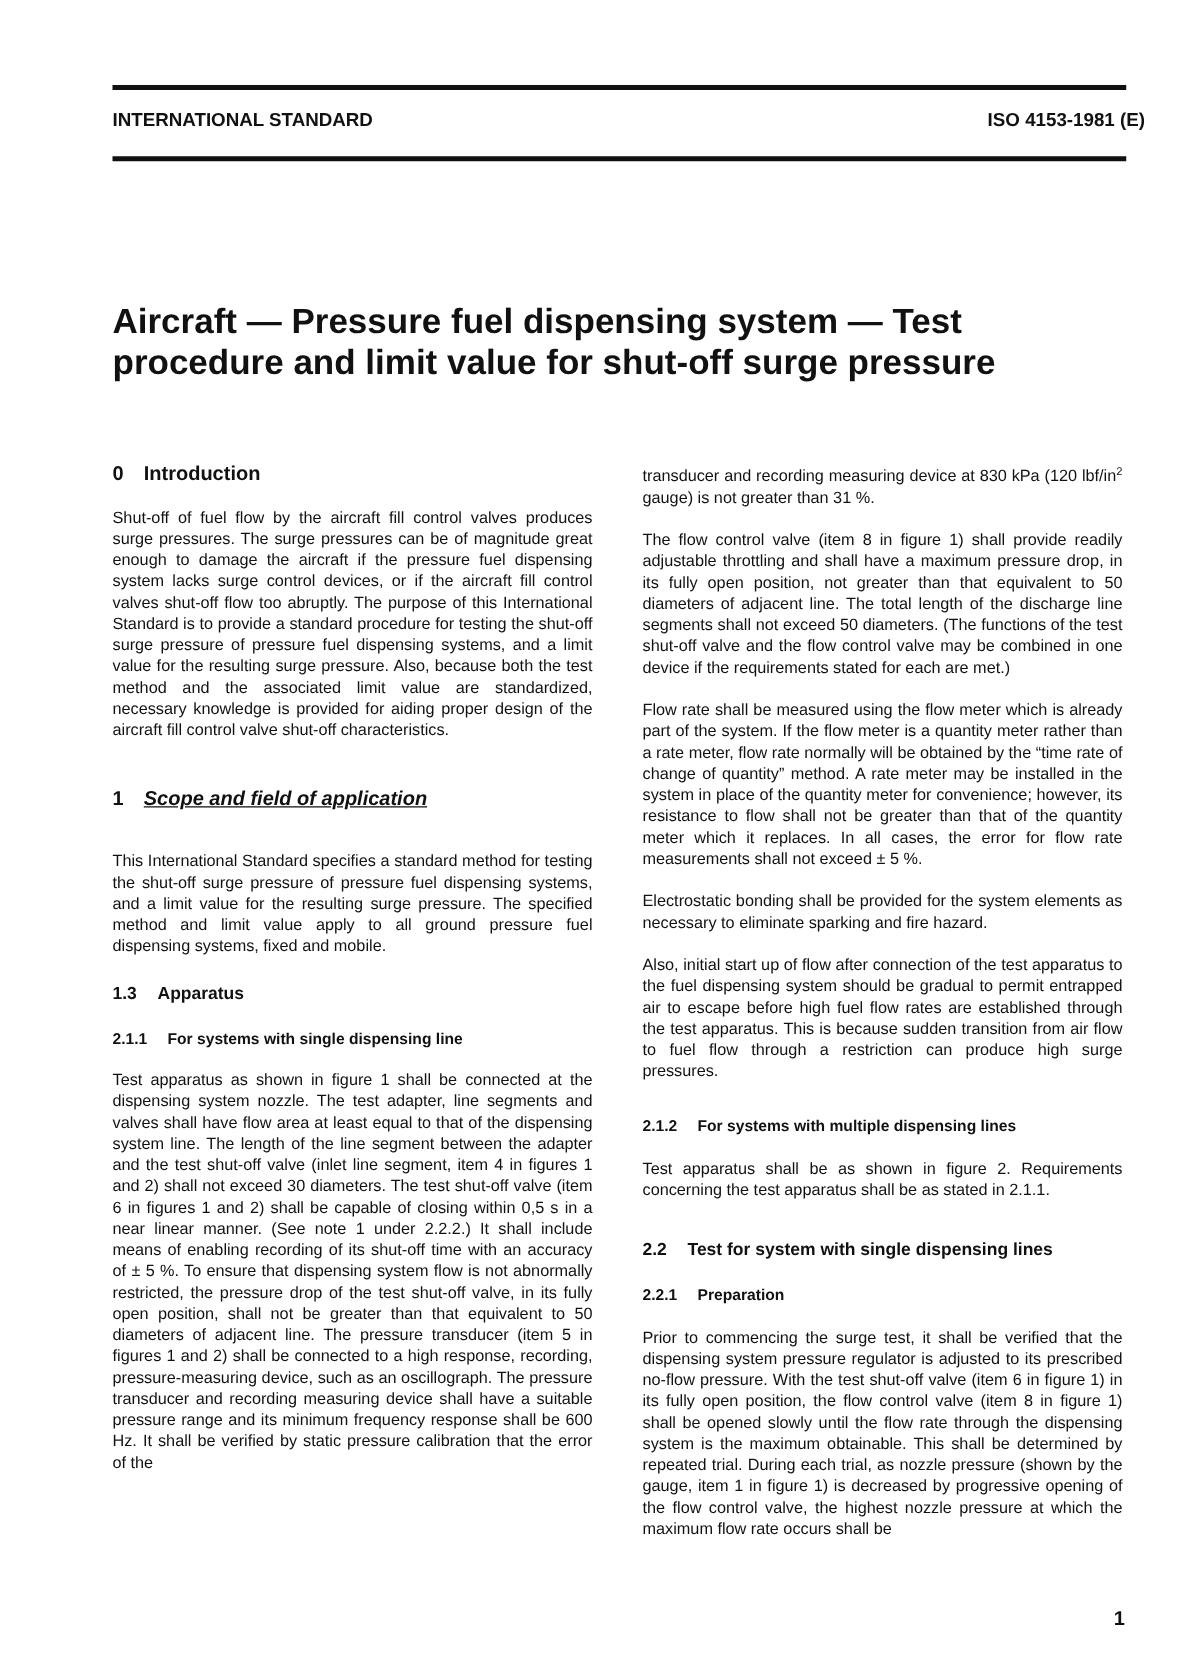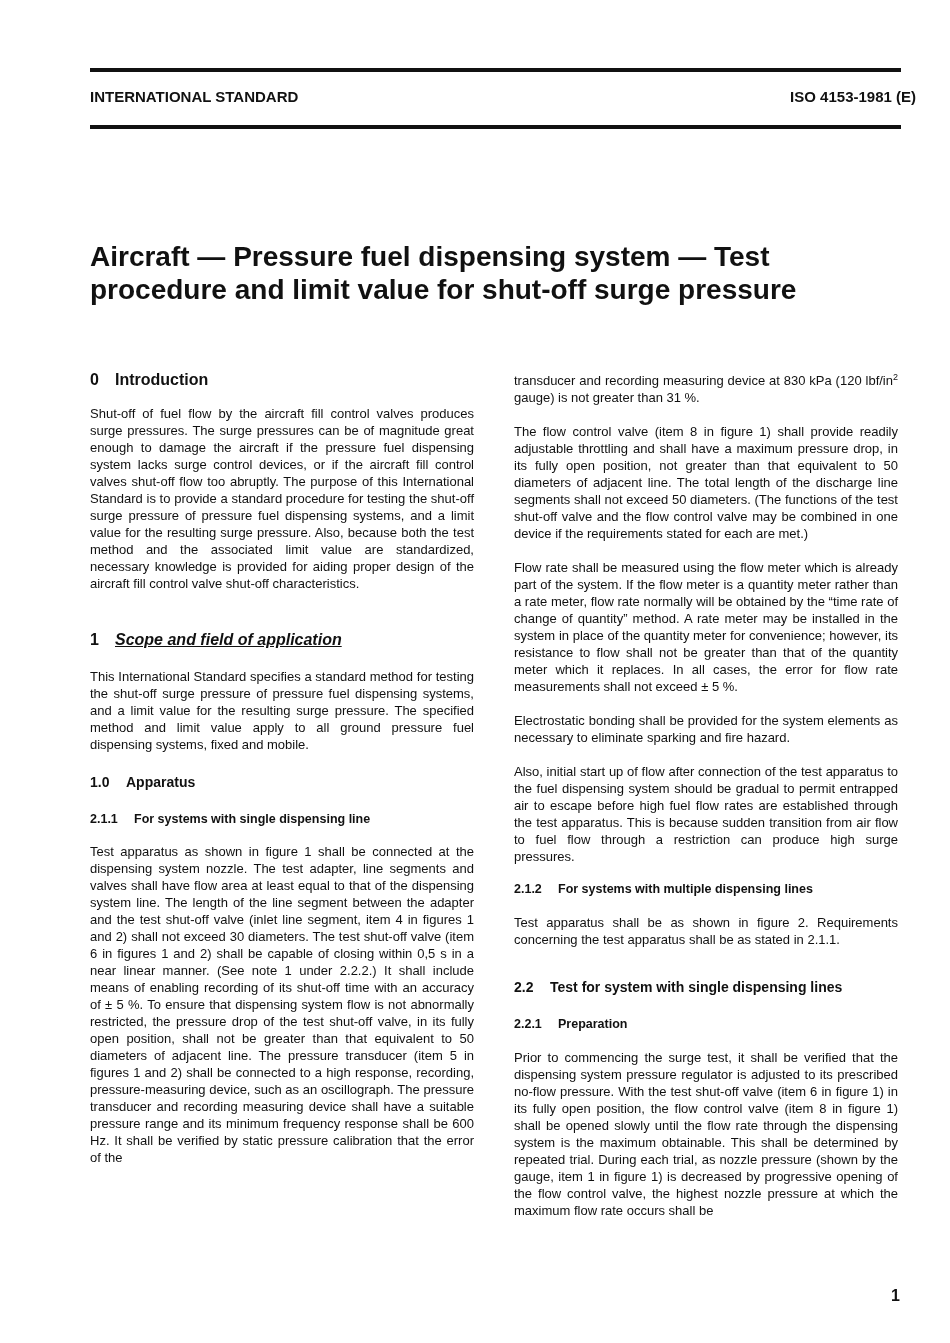--- a/index.html
+++ b/index.html
@@ -40,41 +40,41 @@
 
 <div class="col left">
   <h2 style="margin-top:2px;">
     <span class="num">0</span><span>Introduction</span>
   </h2>
   <p style="margin-top:15px;">Shut-off of fuel flow by the aircraft fill control valves produces surge pressures. The surge pressures can be of magnitude great enough to damage the aircraft if the pressure fuel dispensing system lacks surge control devices, or if the aircraft fill control valves shut-off flow too abruptly. The purpose of this International Standard is to provide a standard procedure for testing the shut-off surge pressure of pressure fuel dispensing systems, and a limit value for the resulting surge pressure. Also, because both the test method and the associated limit value are standardized, necessary knowledge is provided for aiding proper design of the aircraft fill control valve shut-off characteristics.</p>
 
   <h2 class="italic" style="margin-top:38px;text-decoration:underline;">
     <span class="num">1</span><span class="txt">Scope and field of application</span>
   </h2>
-  <p style="margin-top:18px;">This International Standard specifies a standard method for testing the shut-off surge pressure of pressure fuel dispensing systems, and a limit value for the resulting surge pressure. The specified method and limit value apply to all ground pressure fuel dispensing systems, fixed and mobile.</p>
+  <p style="margin-top:30px;">This International Standard specifies a standard method for testing the shut-off surge pressure of pressure fuel dispensing systems, and a limit value for the resulting surge pressure. The specified method and limit value apply to all ground pressure fuel dispensing systems, fixed and mobile.</p>
 
 
   <h3 style="margin-top:20px;">
-    <span class="num">1.0</span><span>Apparatus</span>
+    <span class="num">1.3</span><span>Apparatus</span>
   </h3>
 
   <h4 style="margin-top:20px;">
     <span class="num">2.1.1</span><span>For systems with single dispensing line</span>
   </h4>
   <p style="margin-top:16px;">Test apparatus as shown in figure 1 shall be connected at the dispensing system nozzle. The test adapter, line segments and valves shall have flow area at least equal to that of the dispensing system line. The length of the line segment between the adapter and the test shut-off valve (inlet line segment, item 4 in figures 1 and 2) shall not exceed 30 diameters. The test shut-off valve (item 6 in figures 1 and 2) shall be capable of closing within 0,5 s in a near linear manner. (See note 1 under 2.2.2.) It shall include means of enabling recording of its shut-off time with an accuracy of ± 5 %. To ensure that dispensing system flow is not abnormally restricted, the pressure drop of the test shut-off valve, in its fully open position, shall not be greater than that equivalent to 50 diameters of adjacent line. The pressure transducer (item 5 in figures 1 and 2) shall be connected to a high response, recording, pressure-measuring device, such as an oscillograph. The pressure transducer and recording measuring device shall have a suitable pressure range and its minimum frequency response shall be 600 Hz. It shall be verified by static pressure calibration that the error of the</p>
 </div>
 
 <div class="col right">
   <p style="margin-top:4px;"><span>transducer and recording measuring device at 830 kPa (120 lbf/in</span><sup>2</sup><span> gauge) is not greater than 31 %.</span></p>
   <p style="margin-top:17px;">The flow control valve (item 8 in figure 1) shall provide readily adjustable throttling and shall have a maximum pressure drop, in its fully open position, not greater than that equivalent to 50 diameters of adjacent line. The total length of the discharge line segments shall not exceed 50 diameters. (The functions of the test shut-off valve and the flow control valve may be combined in one device if the requirements stated for each are met.)</p>
   <p style="margin-top:17px;">Flow rate shall be measured using the flow meter which is already part of the system. If the flow meter is a quantity meter rather than a rate meter, flow rate normally will be obtained by the “time rate of change of quantity” method. A rate meter may be installed in the system in place of the quantity meter for convenience; however, its resistance to flow shall not be greater than that of the quantity meter which it replaces. In all cases, the error for flow rate measurements shall not exceed ± 5 %.</p>
   <p style="margin-top:17px;">Electrostatic bonding shall be provided for the system elements as necessary to eliminate sparking and fire hazard.</p>
   <p style="margin-top:17px;">Also, initial start up of flow after connection of the test apparatus to the fuel dispensing system should be gradual to permit entrapped air to escape before high fuel flow rates are established through the test apparatus. This is because sudden transition from air flow to fuel flow through a restriction can produce high surge pressures.</p>
 
-  <h4 style="margin-top:16px;">
+  <h4 style="margin-top:28px;">
     <span class="num">2.1.2</span><span>For systems with multiple dispensing lines</span>
   </h4>
   <p style="margin-top:17px;">Test apparatus shall be as shown in figure 2. Requirements concerning the test apparatus shall be as stated in 2.1.1.</p>
 
   <h3 style="margin-top:30px;">
     <span class="num">2.2</span><span>Test for system with single dispensing lines</span>
   </h3>
 
   <h4 style="margin-top:20px;">
     <span class="num">2.2.1</span><span>Preparation</span>

